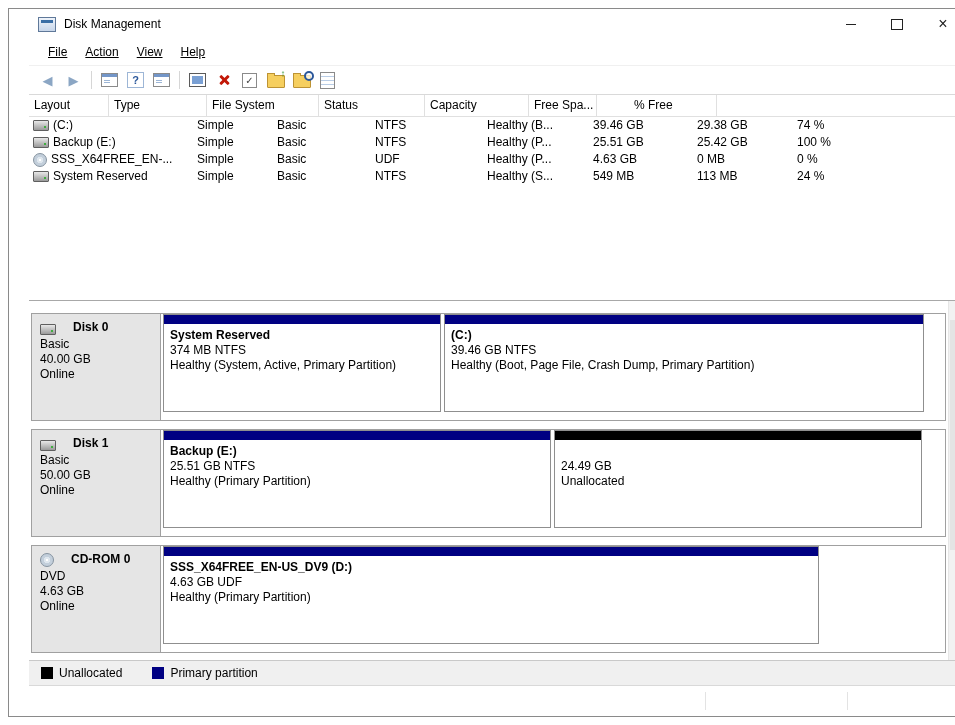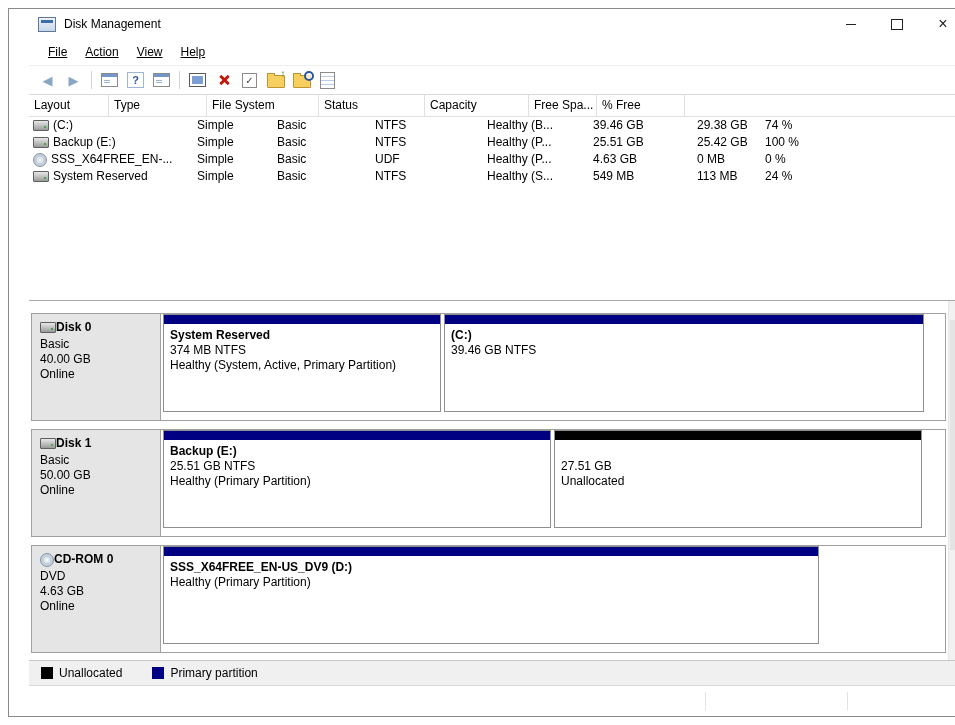--- a/index.html
+++ b/index.html
@@ -55,38 +55,38 @@
                border-radius:50%;background:rgba(255,255,255,.7);}
   .ic-form{width:13px;height:15px;border:1px solid #8a8a8a;
            background:repeating-linear-gradient(to bottom,#fff 0 3px,#b9cde6 3px 4px);}
 
   
   .vol-pane{height:205px;flex:0 0 auto;border-bottom:1px solid #a8a8a8;overflow:hidden;background:#fff;}
   .vol-header{display:flex;height:21px;line-height:21px;border-bottom:1px solid #e0e0e0;}
   .vh{box-sizing:border-box;padding-left:5px;border-right:1px solid #e0e0e0;
       overflow:hidden;white-space:nowrap;}
   .c0{width:163px;} .c1{width:80px;} .c2{width:98px;} .c3{width:112px;} .c4{width:106px;}
-  .c5{width:104px;} .c6{width:68px;} .c7{width:88px;} .c8{flex:1;border-right:none;}
+  .c5{width:104px;} .c6{width:68px;} .c7{width:88px;margin-left:32px;} .c8{flex:1;border-right:none;}
   .vol-row{display:flex;height:17px;align-items:center;}
   .vc{box-sizing:border-box;padding-left:5px;white-space:nowrap;overflow:hidden;line-height:17px;}
   .vol-name{display:flex;align-items:center;gap:4px;padding-left:4px;}
   .ic-drive{width:14px;height:9px;border:1px solid #5f5f5f;border-radius:1px;flex:0 0 auto;
             background:linear-gradient(#e8e8e8,#9a9a9a);position:relative;}
   .ic-drive::after{content:"";position:absolute;right:2px;bottom:2px;width:2px;height:2px;background:#3fae3f;}
   .ic-cd{width:12px;height:12px;border-radius:50%;border:1px solid #8593a0;flex:0 0 auto;
          background:radial-gradient(circle,#ffffff 0 1.5px,#dfe7ee 1.5px 3px,#ffffff 3px 3.5px,#c3cfdb 3.5px 6px);}
 
   
   .gfx-wrap{flex:1;display:flex;min-height:0;background:#fff;}
   .gfx-content{flex:1;padding:12px 2px 0 2px;overflow:hidden;}
   .disk-row{height:108px;border:1px solid #a0a0a0;margin:0 0 8px 0;display:flex;
             box-sizing:border-box;background:#fff;}
   .disk-info{width:129px;flex:0 0 auto;background:#e5e5e5;border-right:1px solid #a0a0a0;
              box-sizing:border-box;padding:6px 0 0 8px;line-height:15px;}
-  .disk-name{font-weight:bold;display:flex;align-items:center;gap:0;margin-bottom:2px;}
+  .disk-name{font-weight:bold;display:flex;align-items:flex-end;gap:17px;margin-bottom:2px;}
   .disk-line{line-height:15px;}
   .part-area{flex:1;display:flex;gap:3px;padding:0 0 8px 2px;box-sizing:border-box;}
   .part{border:1px solid #8f8f8f;box-sizing:border-box;overflow:hidden;background:#fff;flex:0 0 auto;}
   .bar{height:9px;background:#000082;}
   .part.unalloc .bar{background:#000;}
   .ptext{padding:4px 6px 0 6px;line-height:15px;white-space:nowrap;overflow:hidden;}
   .pname{font-weight:bold;min-height:15px;}
 
   
   .scrollbar{width:17px;flex:0 0 auto;background:#f2f2f2;border-left:1px solid #e6e6e6;
@@ -265,20 +265,21 @@
               <div class="pname">System Reserved</div>
               <div>374 MB NTFS</div>
               <div>Healthy (System, Active, Primary Partition)</div>
             </div>
           </div>
           <div class="part" style="width:480px">
             <div class="bar"></div>
             <div class="ptext">
               <div class="pname">(C:)</div>
               <div>39.46 GB NTFS</div>
+              <div>Healthy (Boot, Page File, Crash Dump, Primary Partition)</div>
             </div>
           </div>
         </div>
       </div>
 
       <div class="disk-row">
         <div class="disk-info">
           <div class="disk-name">
             <span class="ic-drive"></span>
             <span>Disk 1</span>
@@ -293,21 +294,21 @@
             <div class="ptext">
               <div class="pname">Backup (E:)</div>
               <div>25.51 GB NTFS</div>
               <div>Healthy (Primary Partition)</div>
             </div>
           </div>
           <div class="part unalloc" style="width:368px">
             <div class="bar"></div>
             <div class="ptext">
               <div class="pname"></div>
-              <div>27.51 GB</div>
+              <div>24.49 GB</div>
               <div>Unallocated</div>
             </div>
           </div>
         </div>
       </div>
 
       <div class="disk-row">
         <div class="disk-info">
           <div class="disk-name">
             <span class="ic-cd"></span>
@@ -315,20 +316,21 @@
           </div>
           <div class="disk-line">DVD</div>
           <div class="disk-line">4.63 GB</div>
           <div class="disk-line">Online</div>
         </div>
         <div class="part-area">
           <div class="part" style="width:656px">
             <div class="bar"></div>
             <div class="ptext">
               <div class="pname">SSS_X64FREE_EN-US_DV9 (D:)</div>
+              <div>4.63 GB UDF</div>
               <div>Healthy (Primary Partition)</div>
             </div>
           </div>
         </div>
       </div>
 
     </div>
 
     <div class="scrollbar">
       <div class="sb-btn">

